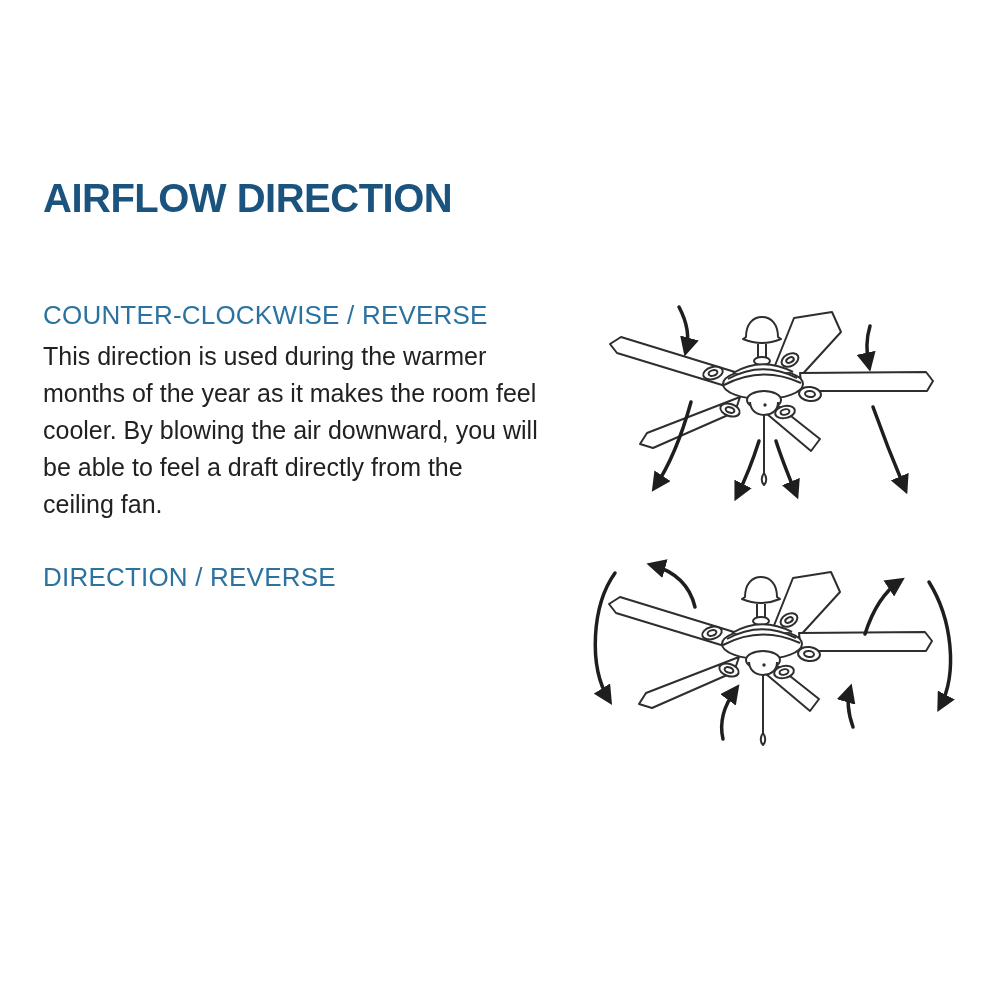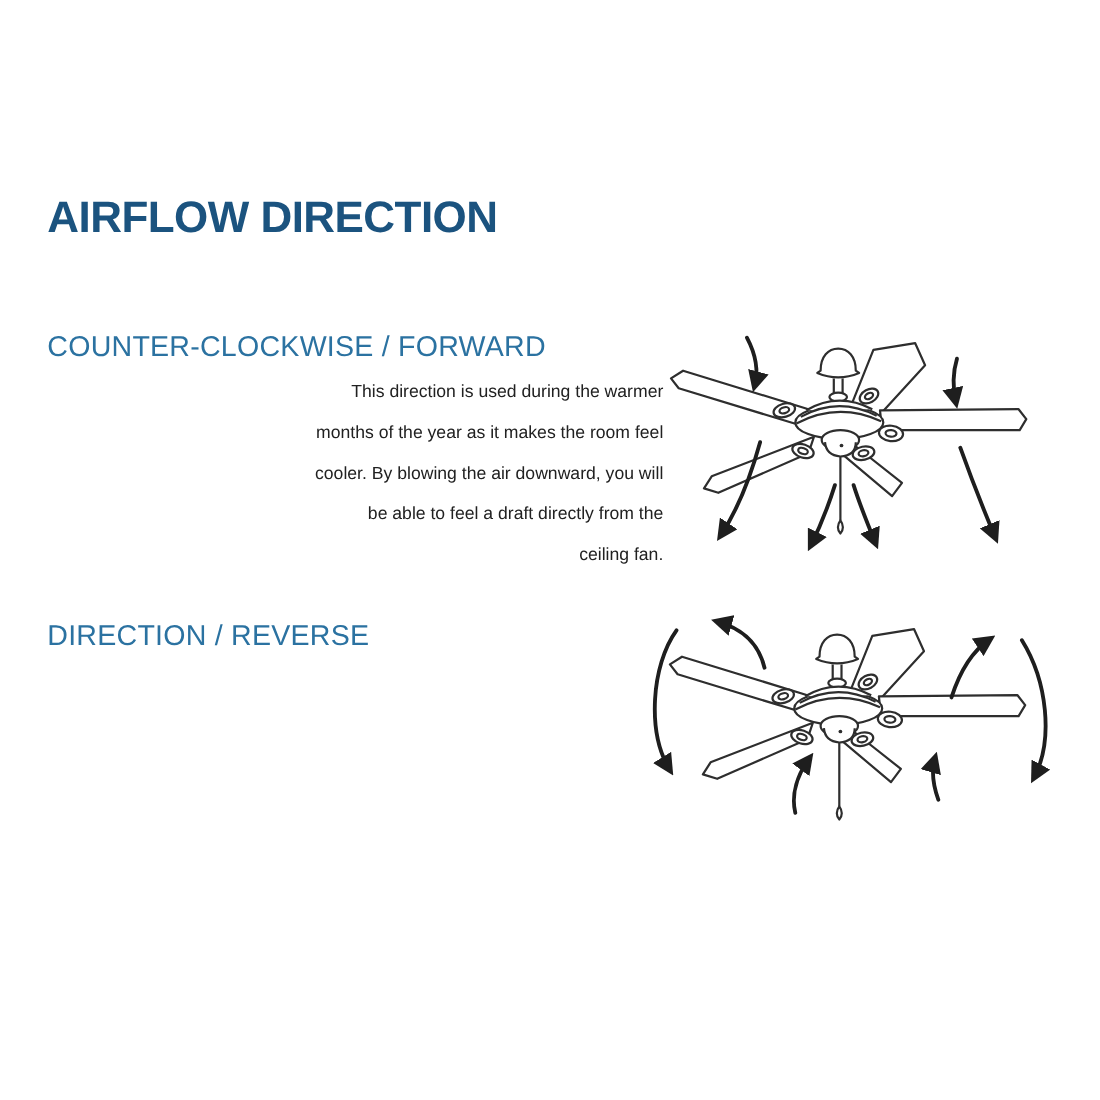--- a/index.html
+++ b/index.html
@@ -31,25 +31,24 @@
   .sec2 { top: 562px; width: 575px; }
   .heading {
     margin: 0 0 7px 0;
     font-size: 26px;
     font-weight: 400;
     letter-spacing: 0.2px;
     color: var(--heading-color, #2b72a1);
   }
   .body {
     margin: 0;
-    font-size: 16px;
+    font-size: 25px;
     line-height: 37px;
     color: var(--body-text-color, #212121);
     white-space: pre-line;
-    text-align: right;
   }
   svg.fan { position: absolute; display: block; }
   svg.fan1 { left: 583px; top: 281px; width: 400px; height: 250px; }
   svg.fan2 { left: 582px; top: 540px; width: 400px; height: 262px; }
   .fan-base .art {
     fill: #ffffff;
     stroke: var(--art-color, #2e2e2e);
     stroke-width: 2;
     stroke-linejoin: round;
   }
@@ -63,21 +62,21 @@
   .ah { fill: var(--arrow-color, #1e1e1e); }
 </style>
 </head>
 <body>
 
 <div class="page">
 
   <h1 class="title">AIRFLOW DIRECTION</h1>
 
   <section class="sec sec1">
-    <h2 class="heading">COUNTER-CLOCKWISE / FORWARD</h2>
+    <h2 class="heading">COUNTER-CLOCKWISE / REVERSE</h2>
     <p class="body">This direction is used during the warmer
 months of the year as it makes the room feel
 cooler. By blowing the air downward, you will
 be able to feel a draft directly from the
 ceiling fan.</p>
   </section>
 
   <section class="sec sec2">
     <h2 class="heading">DIRECTION / REVERSE</h2>
   </section>

